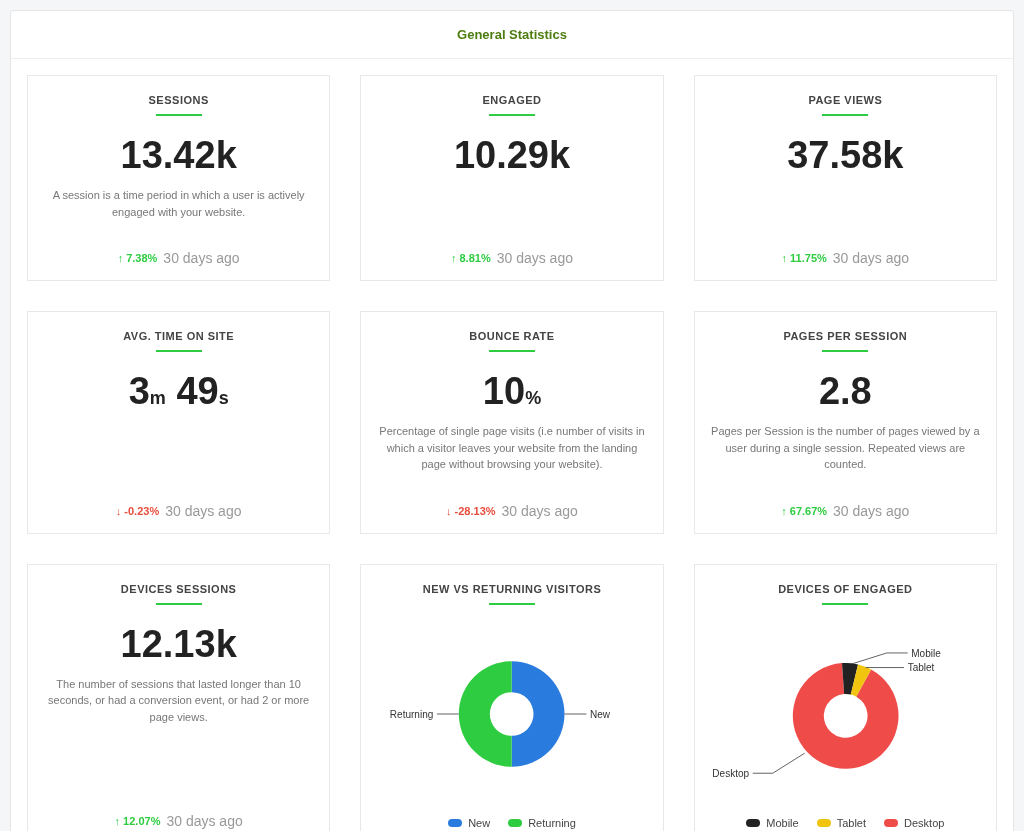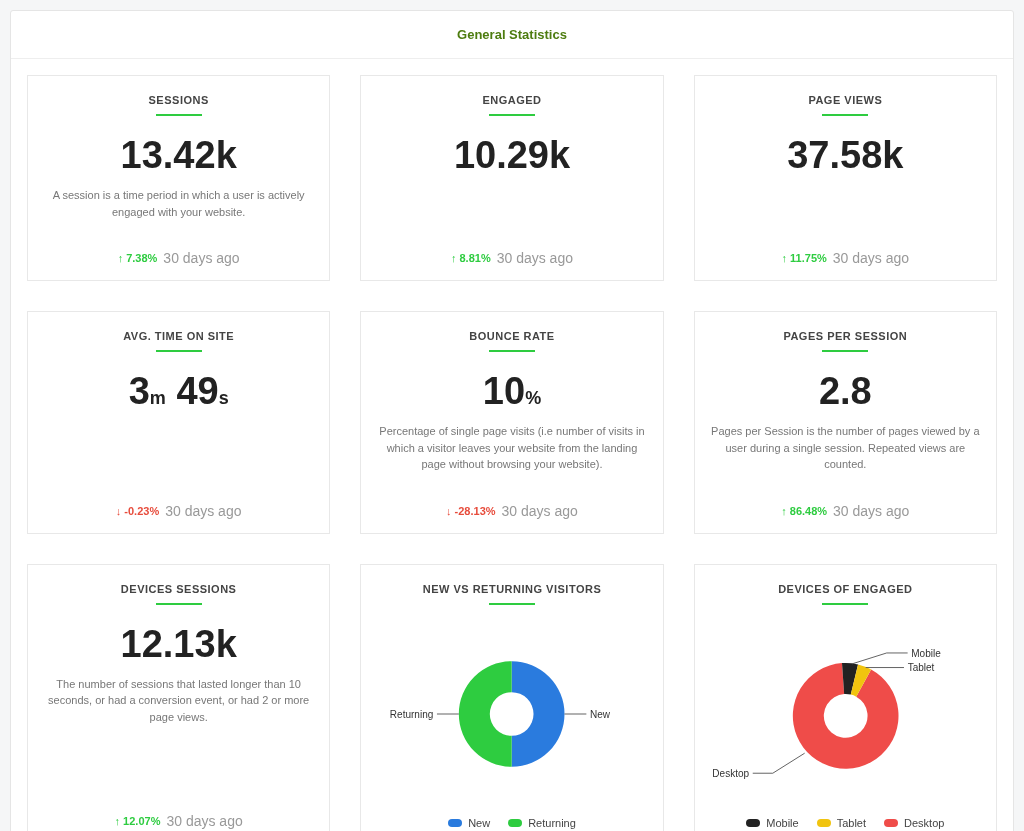--- a/index.html
+++ b/index.html
@@ -107,21 +107,21 @@
       </div>
 
       <div class="card">
         <div class="card-title">PAGES PER SESSION</div>
         <div class="underline"></div>
         <div class="card-value">2.8</div>
         <div class="card-desc">Pages per Session is the number of pages viewed by a user during a single session. Repeated views are counted.</div>
         <div class="card-footer">
           <span class="delta up">
             <span>↑</span>
-            <span>86.48%</span>
+            <span>67.67%</span>
           </span>
           <span class="footer-time">30 days ago</span>
         </div>
       </div>
 
       <div class="card">
         <div class="card-title">DEVICES SESSIONS</div>
         <div class="underline"></div>
         <div class="card-value">12.13k</div>
         <div class="card-desc">The number of sessions that lasted longer than 10 seconds, or had a conversion event, or had 2 or more page views.</div>

